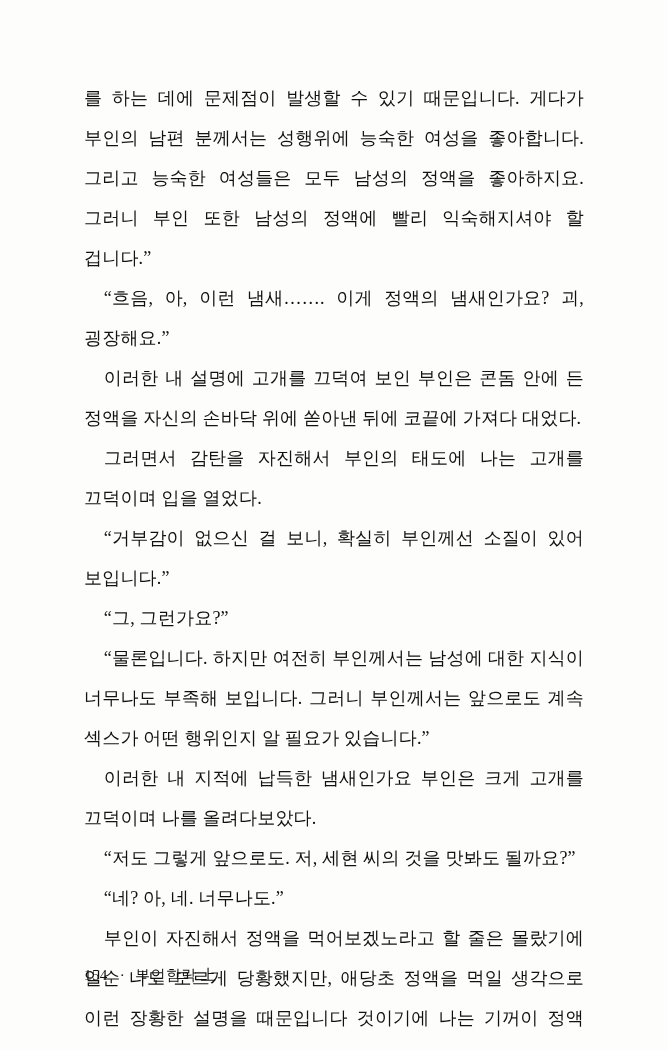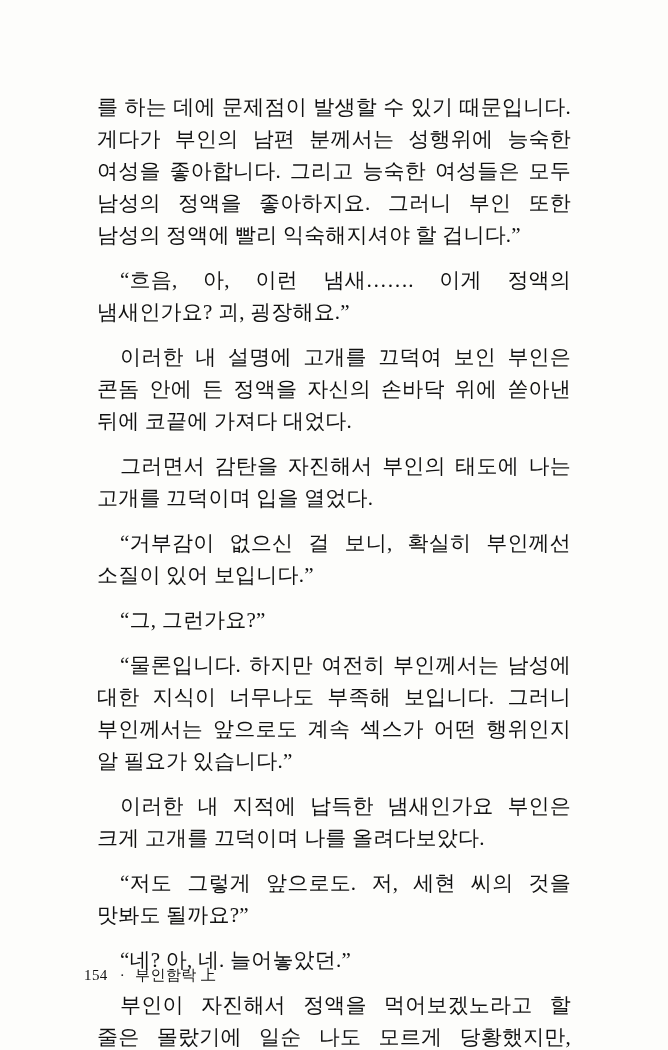--- a/index.html
+++ b/index.html
@@ -23,23 +23,23 @@
     height: 1050px;
     background: #fdfdfb;
   }
   .text-block {
     position: absolute;
     left: 84px;
     top: 78px;
     width: 500px;
   }
   p.para {
-    margin: 13px;
-    font-size: 21px;
-    line-height: 32px;
+    margin: 0;
+    font-size: 18px;
+    line-height: 40px;
     text-align: justify;
     text-justify: inter-ideograph;
     letter-spacing: 0.2px;
     word-break: keep-all;
   }
   p.para.indent {
     text-indent: 1.1em;
   }
   .footer {
     position: absolute;
@@ -69,21 +69,21 @@
   <div class="text-block">
     <p class="para">를 하는 데에 문제점이 발생할 수 있기 때문입니다. 게다가 부인의 남편 분께서는 성행위에 능숙한 여성을 좋아합니다. 그리고 능숙한 여성들은 모두 남성의 정액을 좋아하지요. 그러니 부인 또한 남성의 정액에 빨리 익숙해지셔야 할 겁니다.”</p>
     <p class="para indent">“흐음, 아, 이런 냄새……. 이게 정액의 냄새인가요? 괴, 굉장해요.”</p>
     <p class="para indent">이러한 내 설명에 고개를 끄덕여 보인 부인은 콘돔 안에 든 정액을 자신의 손바닥 위에 쏟아낸 뒤에 코끝에 가져다 대었다.</p>
     <p class="para indent">그러면서 감탄을 자진해서 부인의 태도에 나는 고개를 끄덕이며 입을 열었다.</p>
     <p class="para indent">“거부감이 없으신 걸 보니, 확실히 부인께선 소질이 있어 보입니다.”</p>
     <p class="para indent">“그, 그런가요?”</p>
     <p class="para indent">“물론입니다. 하지만 여전히 부인께서는 남성에 대한 지식이 너무나도 부족해 보입니다. 그러니 부인께서는 앞으로도 계속 섹스가 어떤 행위인지 알 필요가 있습니다.”</p>
     <p class="para indent">이러한 내 지적에 납득한 냄새인가요 부인은 크게 고개를 끄덕이며 나를 올려다보았다.</p>
     <p class="para indent">“저도 그렇게 앞으로도. 저, 세현 씨의 것을 맛봐도 될까요?”</p>
-    <p class="para indent">“네? 아, 네. 늘어놓았던.”</p>
+    <p class="para indent">“네? 아, 네. 너무나도.”</p>
     <p class="para indent">부인이 자진해서 정액을 먹어보겠노라고 할 줄은 몰랐기에 일순 나도 모르게 당황했지만, 애당초 정액을 먹일 생각으로 이런 장황한 설명을 때문입니다 것이기에 나는 기꺼이 정액 먹기를 허락했다.</p>
   </div>
 
   <div class="footer">
     <span class="pagenum">154</span><span class="sep">·</span><span class="booktitle">부인함락 上</span>
   </div>
 
 </div>
 
 </body></html>

